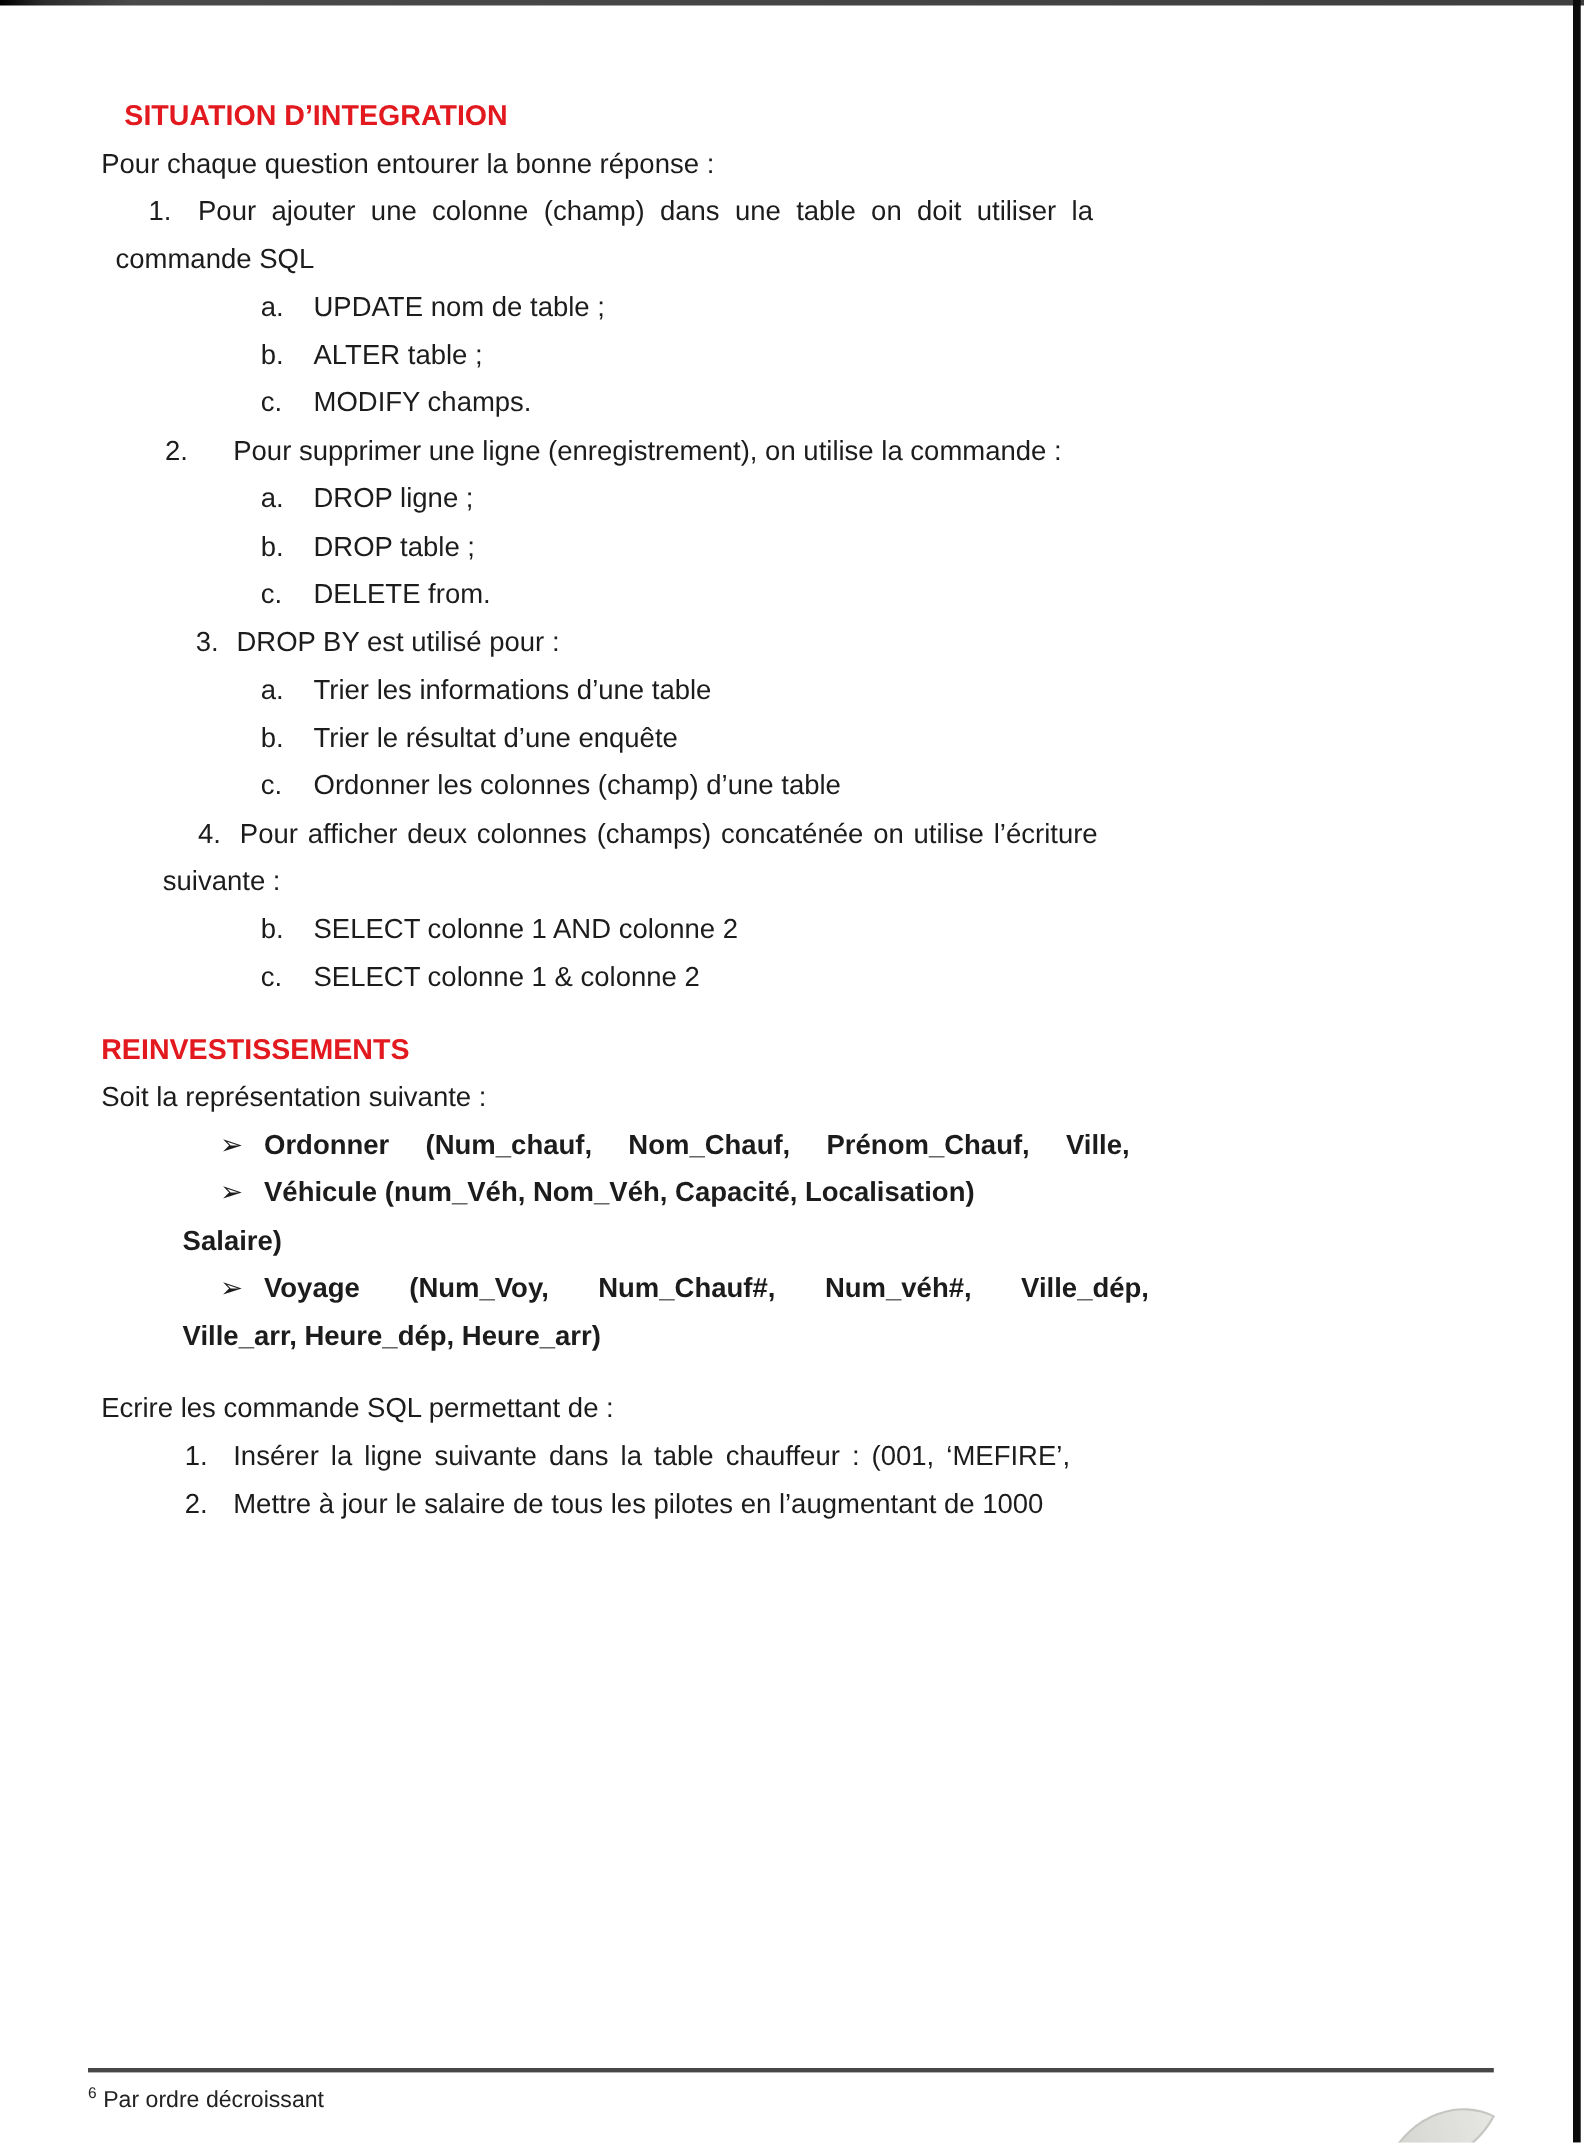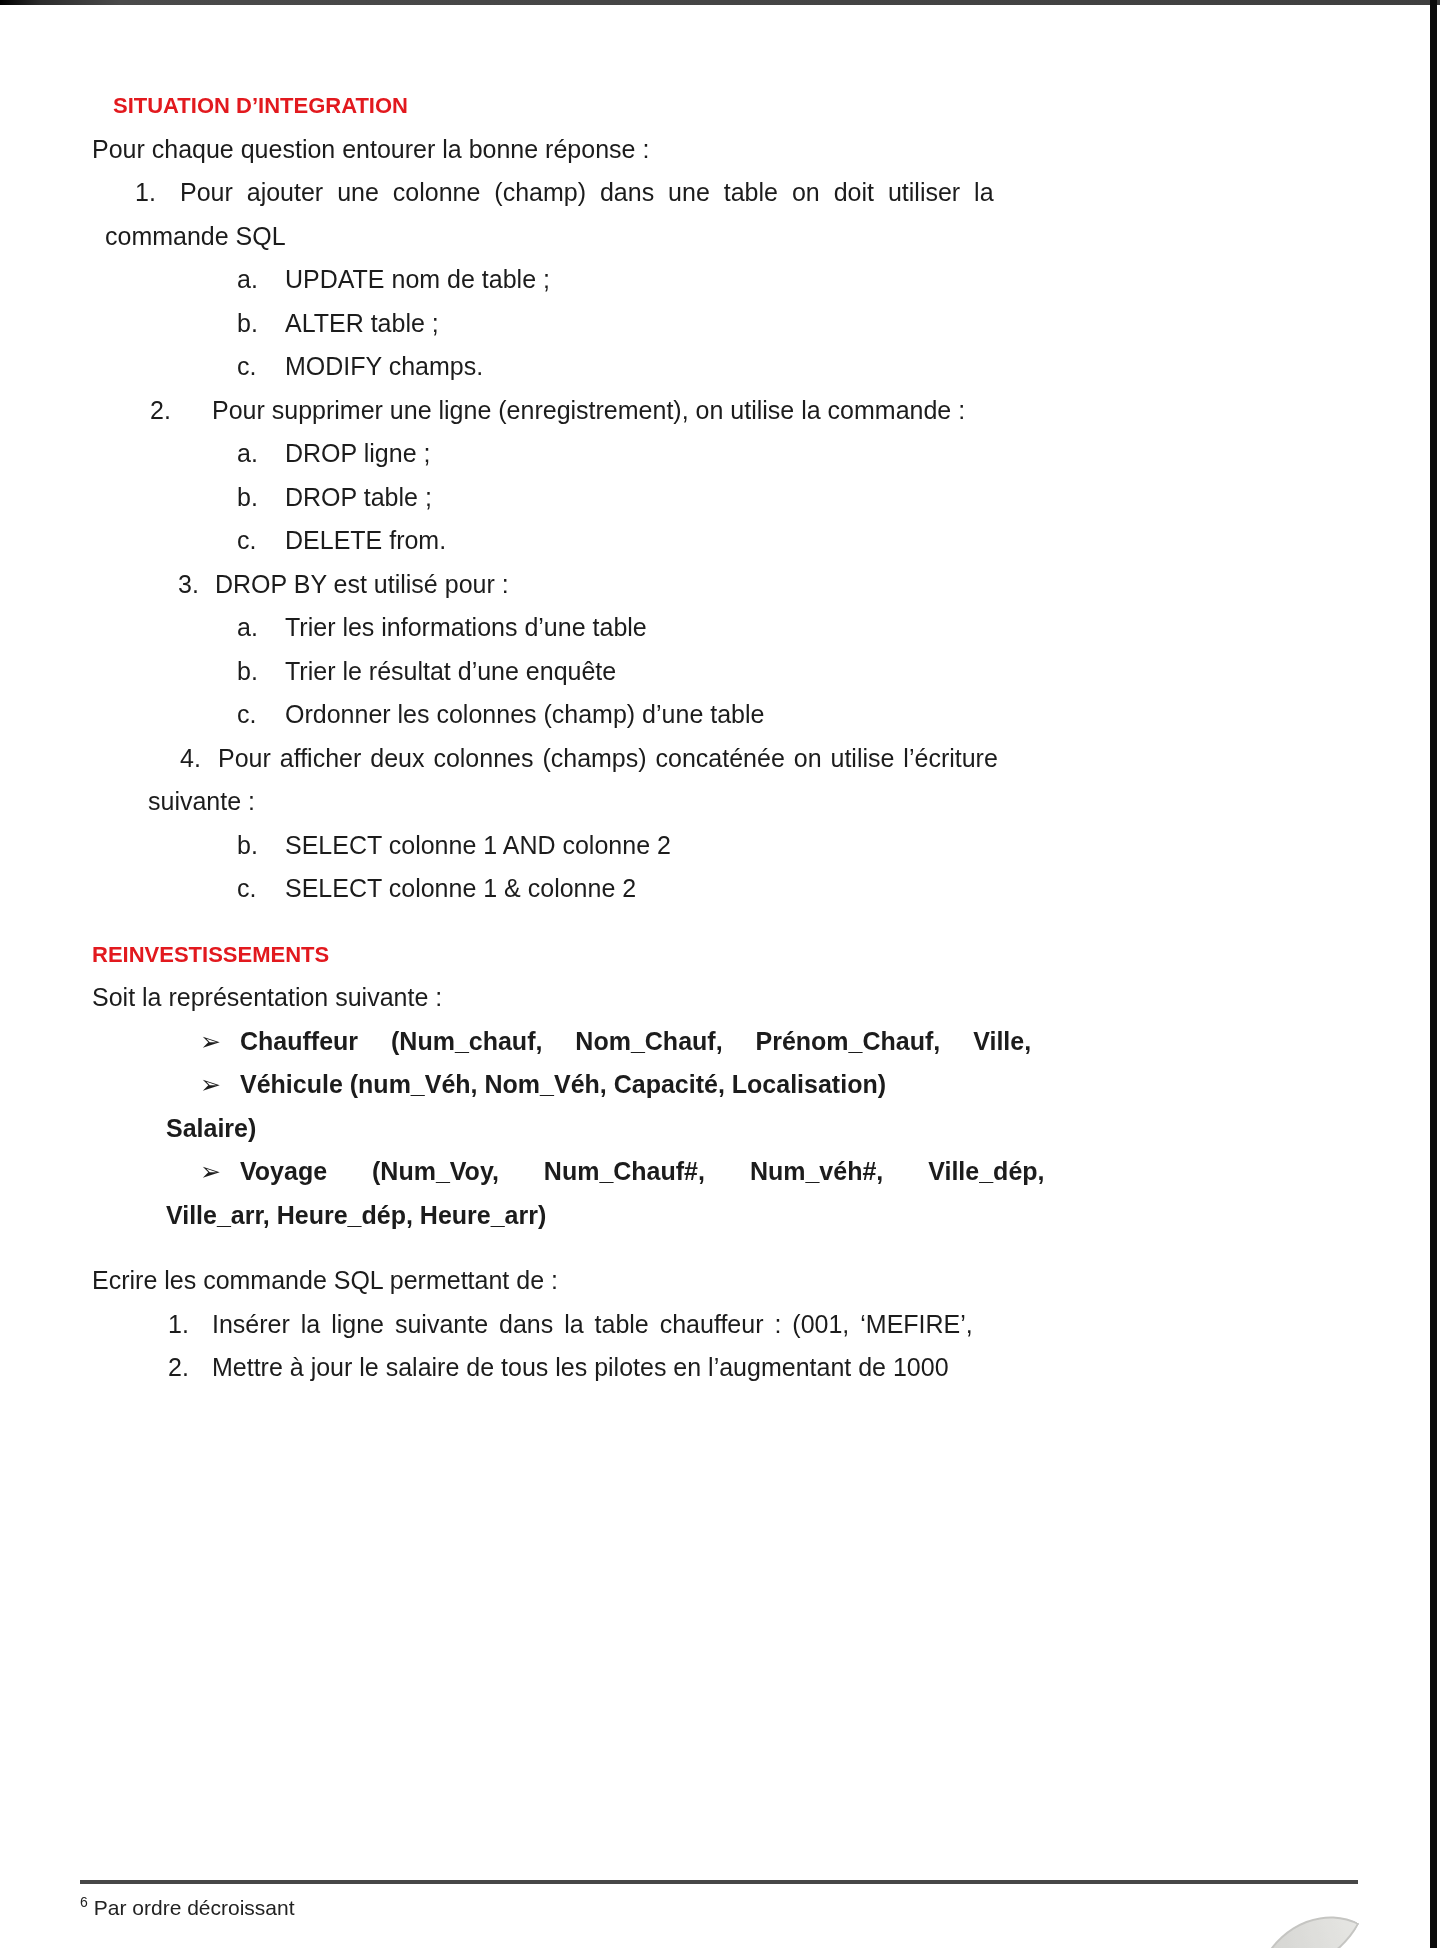--- a/index.html
+++ b/index.html
@@ -13,21 +13,21 @@
   }
   
   .top-edge{position:absolute;left:0;top:0;width:1440px;height:5px;
     background:linear-gradient(to right,#000000 0px,#2c2c2c 40px,#4a4a4a 120px,#3f3f3f 100%);}
   .right-edge{position:absolute;left:1430px;top:0;width:7px;height:1948px;background:#0b0b0b;}
   
   .content{position:absolute;left:92px;top:84px;width:918px;font-size:25px;}
   .l{height:43.5px;line-height:43.5px;white-space:nowrap;}
   .mk{display:inline-block;}
   .b{font-weight:bold;}
-  .red{font-weight:bold;font-size:22px;color:#e2191e;}
+  .red{font-weight:bold;font-size:26px;color:#e2191e;}
   .gap{margin-top:22px;}
   
   .footnote-rule{position:absolute;left:80px;top:1880px;width:1278px;height:4px;background:#474747;}
   .footnote{position:absolute;left:80px;top:1894px;font-size:21px;color:#222;}
   .fn-marker{font-size:14px;vertical-align:super;margin-right:6px;}
   
   .leaf{position:absolute;left:1272px;top:1908px;width:74px;height:64px;
     background:linear-gradient(135deg,#dededa,#c6c6c2);
     border:2px solid #b2b2ae;
     border-radius:0 100% 0 100%;
@@ -94,21 +94,21 @@
       <span class="mk" style="width:48px">b.</span><span>SELECT colonne 1 AND colonne 2</span>
     </div>
     <div class="l" style="padding-left:145px">
       <span class="mk" style="width:48px">c.</span><span>SELECT colonne 1 &amp; colonne 2</span>
     </div>
 
     <div class="l red gap">REINVESTISSEMENTS</div>
     <div class="l">Soit la représentation suivante :</div>
 
     <div class="l b" style="padding-left:108px;word-spacing:26px">
-      <span class="mk" style="width:40px">➢</span><span>Chauffeur (Num_chauf, Nom_Chauf, Prénom_Chauf, Ville,</span>
+      <span class="mk" style="width:40px">➢</span><span>Ordonner (Num_chauf, Nom_Chauf, Prénom_Chauf, Ville,</span>
     </div>
     <div class="l b" style="padding-left:108px">
       <span class="mk" style="width:40px">➢</span><span>Véhicule (num_Véh, Nom_Véh, Capacité, Localisation)</span>
     </div>
 
     <div class="l b" style="padding-left:74px">Salaire)</div>
 
     <div class="l b" style="padding-left:108px;word-spacing:38px">
       <span class="mk" style="width:40px">➢</span><span>Voyage (Num_Voy, Num_Chauf#, Num_véh#, Ville_dép,</span>
     </div>

